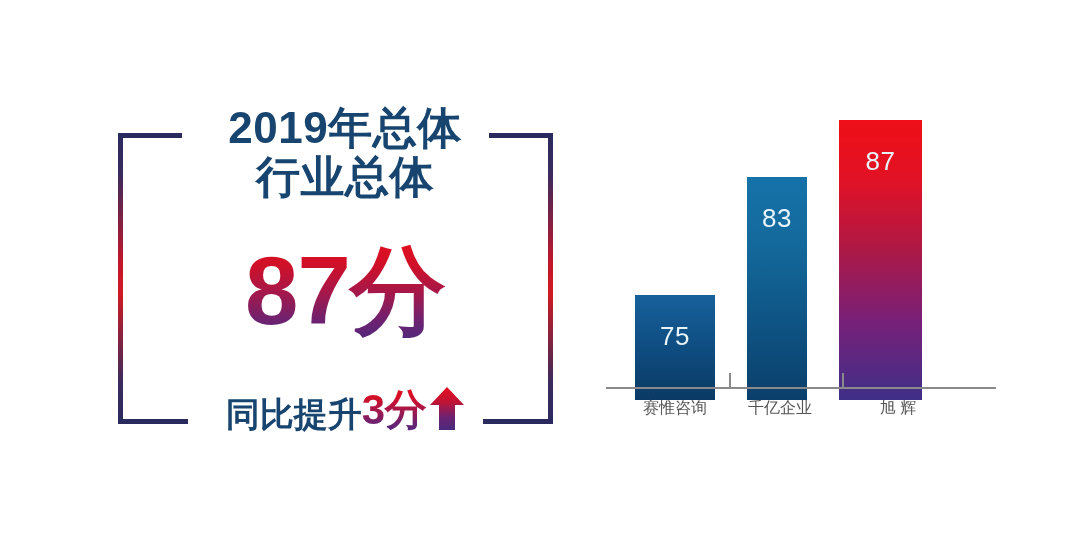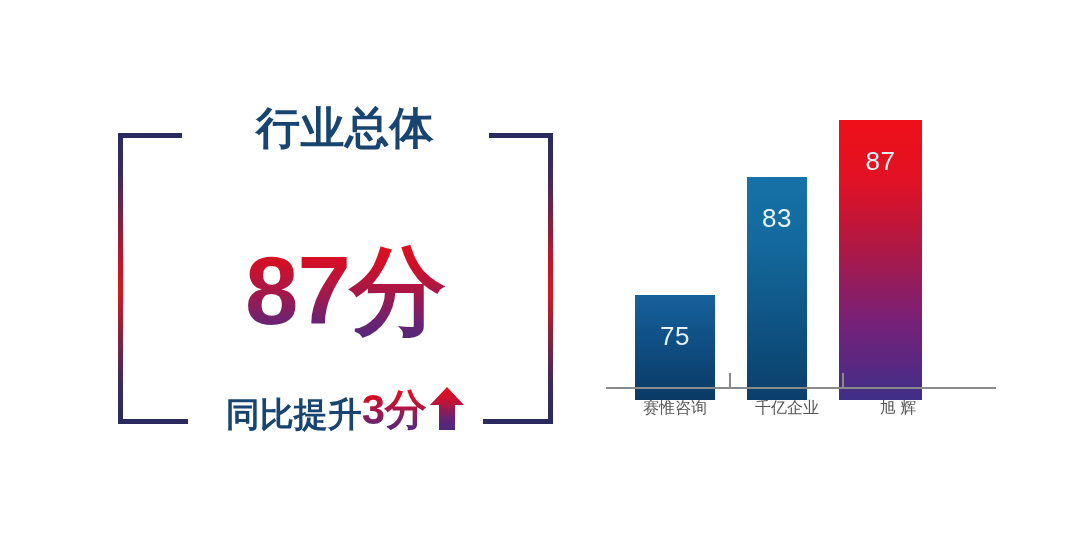--- a/index.html
+++ b/index.html
@@ -192,20 +192,21 @@
   <div>
 
     <div class="bracket-seg bracket-v" id="bracket-left-v"></div>
     <div class="bracket-seg bracket-v" id="bracket-right-v"></div>
     <div class="bracket-seg bracket-h" id="bracket-top-l"></div>
     <div class="bracket-seg bracket-h" id="bracket-top-r"></div>
     <div class="bracket-seg bracket-h" id="bracket-bot-l"></div>
     <div class="bracket-seg bracket-h" id="bracket-bot-r"></div>
 
     <div id="headline">
+      <span class="hl-line">2019年总体</span>
       <span class="hl-line">行业总体</span>
     </div>
 
     <div id="score-row">
       <span id="score-value" class="grad-text">87分</span>
     </div>
 
     <div id="delta-row">
       <span id="delta-label">同比提升</span><span id="delta-value" class="grad-text">3分</span><span id="delta-arrow-icon">
         <svg viewBox="0 0 34 43" width="34" height="43" xmlns="http://www.w3.org/2000/svg">
@@ -240,19 +241,19 @@
       <div class="bar" id="bar-2" style="left:239px; width:83px; height:280px;
                   background:linear-gradient(to bottom,#ef0f18 0%,#e01225 22%,#b01844 45%,#772078 72%,#3f2f88 100%);">
         <span class="bar-label" style="top:26px;">87</span>
       </div>
 
       <div id="axis-line"></div>
       <div class="axis-tick" id="tick-0"></div>
       <div class="axis-tick" id="tick-1"></div>
 
       <div class="cat-label" style="left:15px; width:120px;">赛惟咨询</div>
-      <div class="cat-label" style="left:127px; width:120px;">千亿企业</div>
+      <div class="cat-label" style="left:120px; width:120px;">千亿企业</div>
       <div class="cat-label" style="left:238px; width:120px;">旭 辉</div>
 
     </div>
   </div>
 
 </div>
 
 </body></html>

